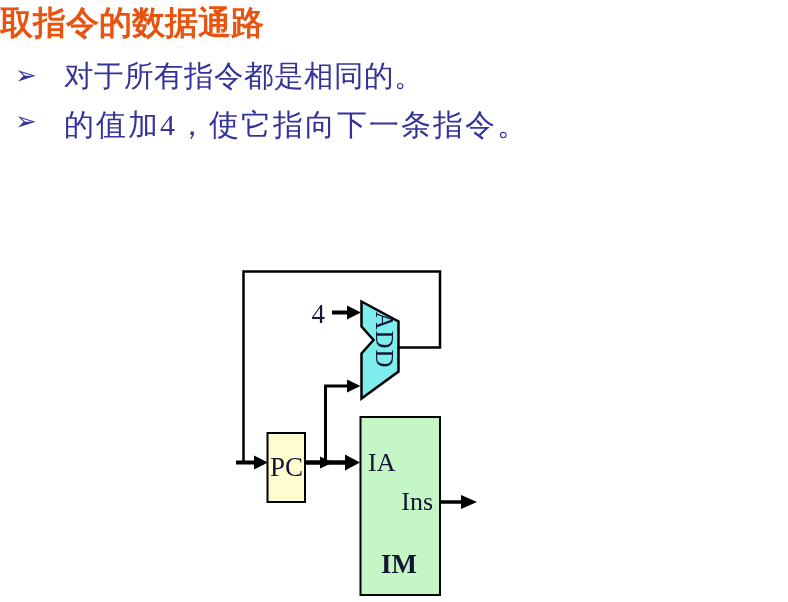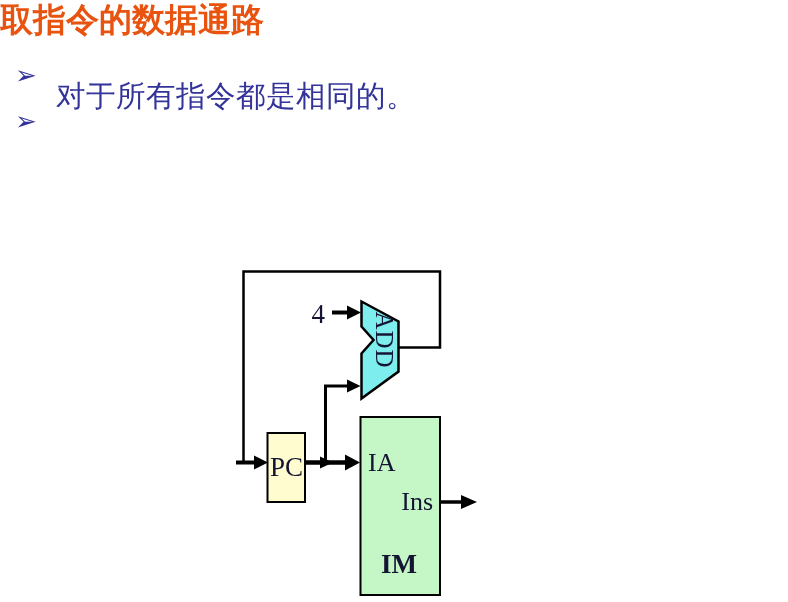--- a/index.html
+++ b/index.html
@@ -6,57 +6,57 @@
   body{
     width:788px;height:602px;
     background:var(--background,#fff);
     overflow:hidden;
     font-family:"Liberation Serif","DejaVu Serif",serif;
     position:relative;
   }
   .slide{position:absolute;inset:0;}
   .title{
     position:absolute;left:0;top:1px;margin:0;
-    font-family:Liberation Mono, monospace;
+    font-family:Liberation Serif, serif;
     font-weight:bold;font-size:33px;line-height:44px;
     color:var(--title,#E8540F);
     white-space:nowrap;
   }
   .bullet-marker{
     position:absolute;left:15px;
     font-family:"DejaVu Sans","Liberation Sans",sans-serif;
     font-size:26px;color:var(--body_text,#333399);
   }
   .m1{top:60px;}
   .m2{top:106px;}
   .btext{
-    position:absolute;left:56px;
+    position:absolute;left:64px;
     color:var(--body_text,#333399);
     white-space:nowrap;
-    margin-top:20px;
   }
   .t1{top:57px;font-size:29.5px;letter-spacing:0.5px;}
   .t2{top:102px;font-size:30px;letter-spacing:2px;line-height:45px;}
   .t2 .line{display:block;}
   .hl{color:var(--highlight,#E60095);}
   .diagram{position:absolute;left:225px;top:255px;width:275px;height:347px;}
   .diagram text{fill:#141433;}
 </style>
 </head>
 <body>
 
 <div class="slide">
 
   <h1 class="title">取指令的数据通路</h1>
 
   <span class="bullet-marker m1">➢</span>
   <span class="btext t1">对于所有指令都是相同的。</span>
 
   <span class="bullet-marker m2">➢</span>
   <div class="btext t2">
+    <span class="line">的值加4，使它指向下一条指令。</span>
   </div>
 
   <svg class="diagram" viewBox="225 255 275 347" xmlns="http://www.w3.org/2000/svg">
 
     <polyline points="398.5,347.5 440,347.5 440,271.5 243.5,271.5 243.5,461" fill="none" stroke="#000" stroke-width="2.5"></polyline>
 
     <g>
       <line x1="236" y1="462.5" x2="256" y2="462.5" stroke="#000" stroke-width="4"></line>
       <polygon points="254,455.5 268,462.5 254,469.5" fill="#000"></polygon>
     </g>

